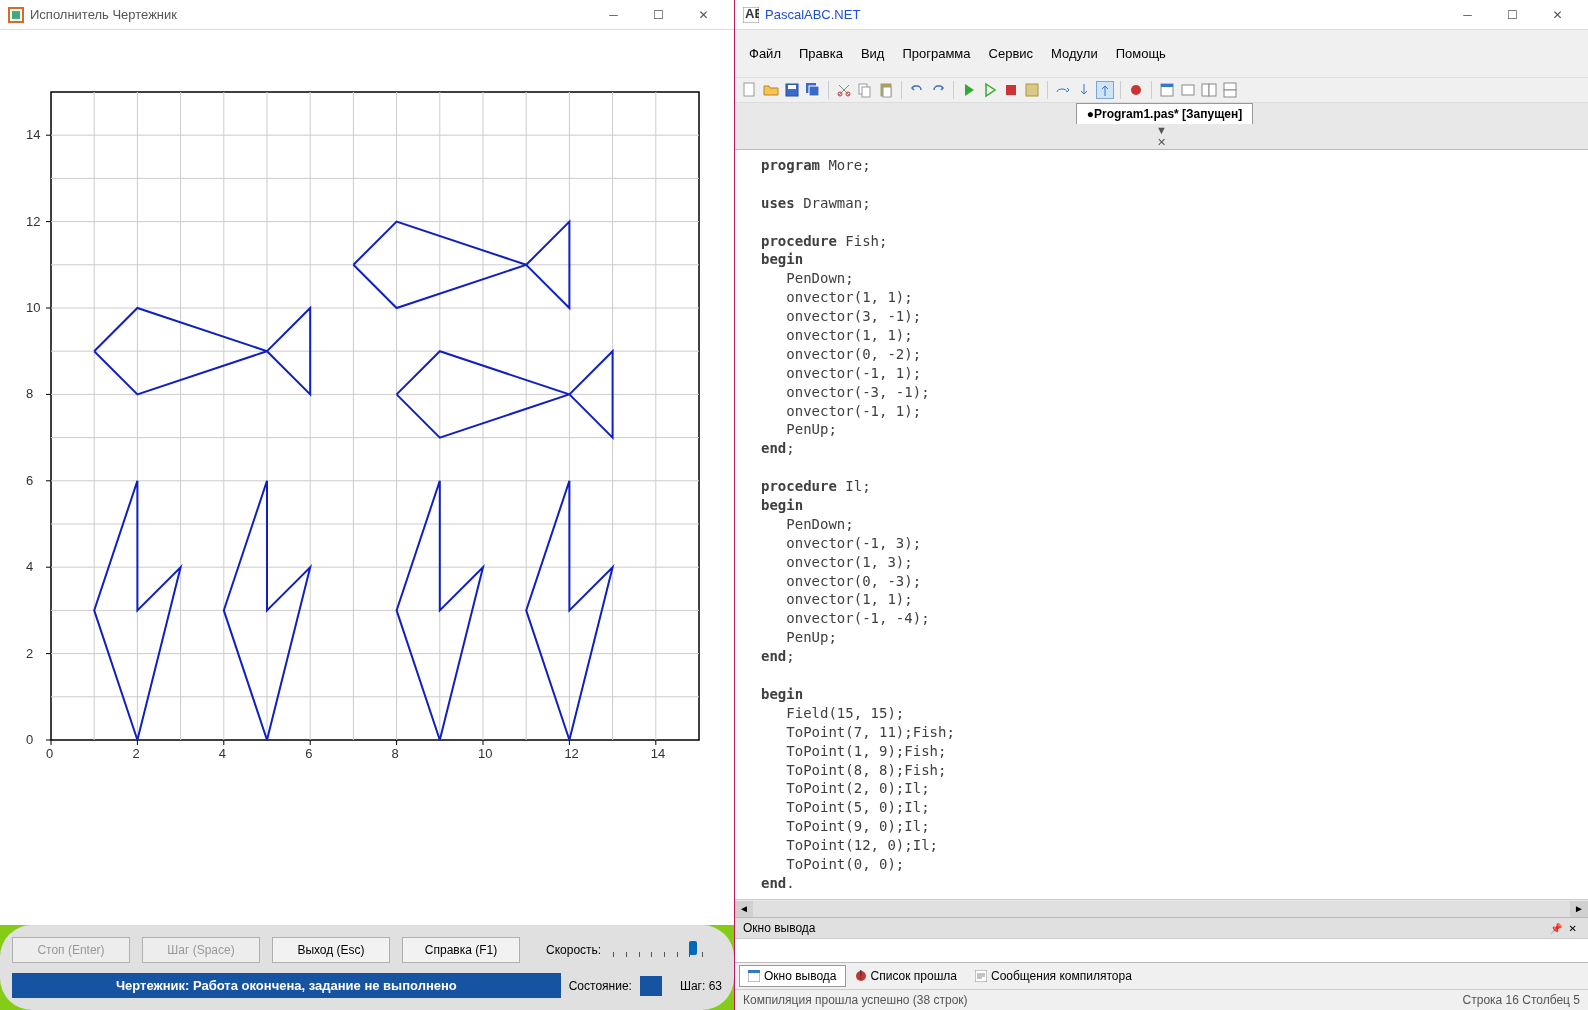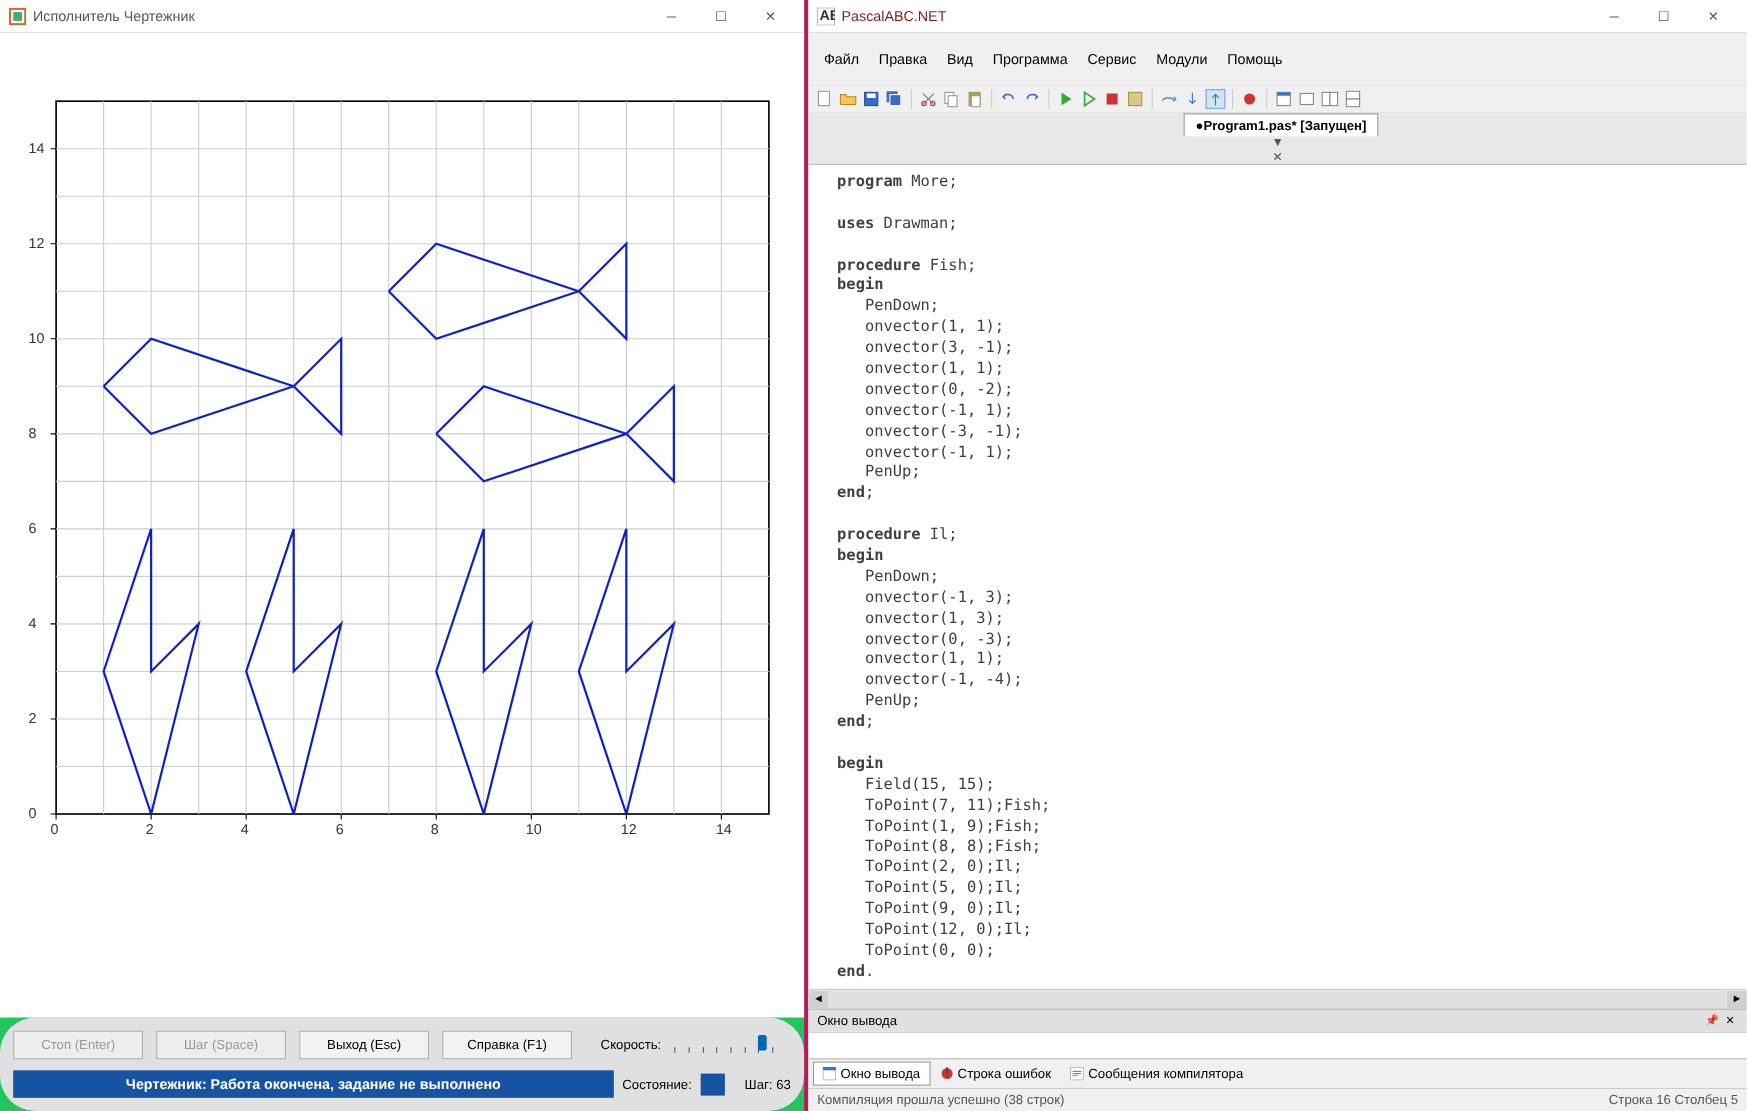--- a/index.html
+++ b/index.html
@@ -1,25 +1,25 @@
 <!DOCTYPE html>
 <html><head>
 <meta charset="utf-8">
 <style>
 * { box-sizing: border-box; margin: 0; padding: 0; }
 body { font-family: "Segoe UI", Tahoma, sans-serif; font-size: 12px; background: #fff; overflow: hidden; }
 .desktop { display: flex; width: 1588px; height: 1010px; }
-.left-window { width: 735px; height: 100%; display: flex; flex-direction: column; background: #22c55e; border-right: 4px solid #be185d;}
+.left-window { width: 735px; height: 100%; display: flex; flex-direction: column; background: #84cc16; border-right: 1px solid #be185d;}
 .right-window { flex: 1; height: 100%; display: flex; flex-direction: column; background: #fff; }
 
 
 .titlebar { height: 30px; display: flex; align-items: center; padding: 0 8px; background: #fff; border-bottom: 1px solid #ddd; }
 .titlebar .app-icon { width: 16px; height: 16px; margin-right: 6px; }
 .titlebar .title { flex: 1; color: #555; font-size: 13px; }
-.titlebar .title.active { color: #7f1d1d; }
+.titlebar .title.active { color: #1d4ed8; }
 .win-controls { display: flex; gap: 0; }
 .win-btn { width: 45px; height: 28px; display: flex; align-items: center; justify-content: center; color: #555; }
 
 
 .field-label { background: #fff; padding: 4px 8px; font-weight: bold; color: #1653a0; font-size: 14px; border-bottom:1px solid #ccc;}
 .canvas-area { flex: 1; background: #fff; position: relative; }
 .left-bottom { background: #e0e0e0; padding: 12px; border-radius: 32px; }
 .btn-row { display: flex; gap: 12px; margin-bottom: 10px; align-items:center;}
 .lbtn { flex: 0 0 118px; height: 26px; border: 1px solid #b0b0b0; background: #f2f2f2; font-size: 12px; cursor:pointer;}
 .lbtn:disabled { color: #999; background:#ededed; }
@@ -395,21 +395,21 @@
             <rect width="12" height="12" fill="#fff" stroke="#888"></rect>
             <rect width="12" height="3" fill="#37c"></rect>
           </svg>
           <span>Окно вывода</span>
         </div>
       <div class="btab">
           <svg class="bic" viewBox="0 0 12 12">
             <circle cx="6" cy="6" r="5" fill="#c33"></circle>
             <text x="4" y="9" fill="#fff" font-size="8">!</text>
           </svg>
-          <span>Строка ошибок</span>
+          <span>Список прошла</span>
         </div>
       <div class="btab">
           <svg class="bic" viewBox="0 0 12 12">
             <rect width="12" height="12" fill="#fff" stroke="#888"></rect>
             <path d="M2 4h8M2 6h8M2 8h5" stroke="#888"></path>
           </svg>
           <span>Сообщения компилятора</span>
         </div>
     </div>
     <div class="statusbar">

